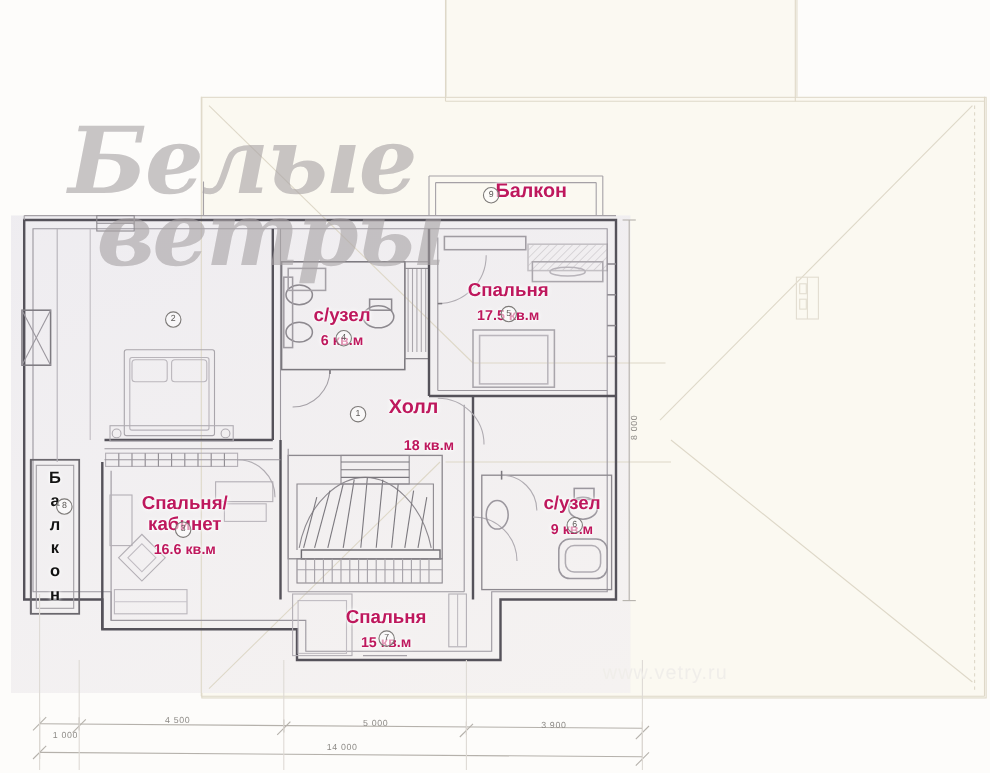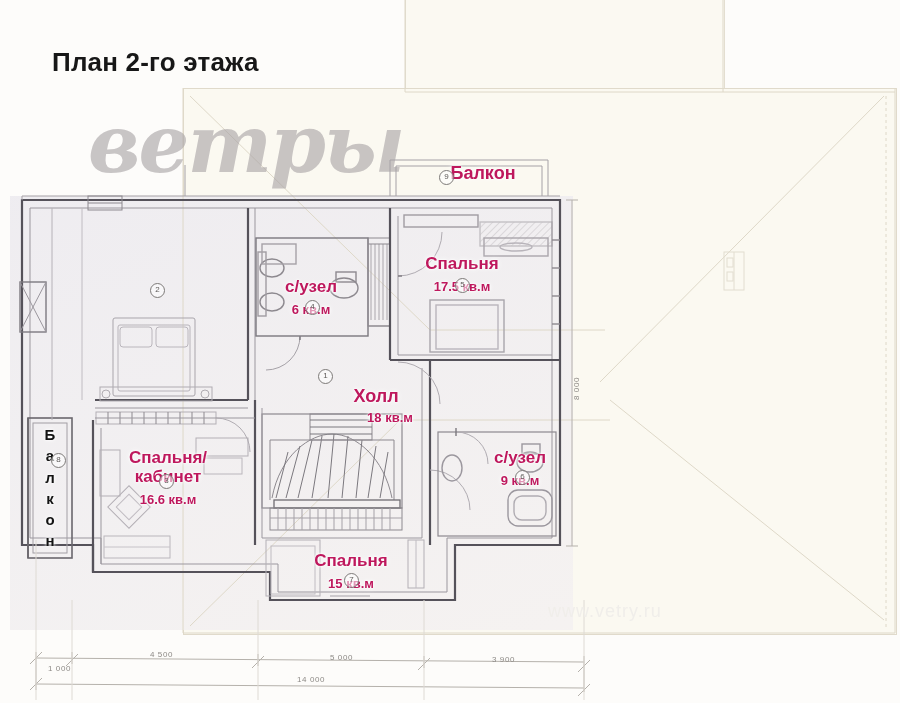--- a/index.html
+++ b/index.html
@@ -425,46 +425,46 @@
 
       <line x1="72" y1="600" x2="72" y2="700" stroke="#dedad4"></line>
       <line x1="258" y1="600" x2="258" y2="700" stroke="#dedad4"></line>
       <line x1="424" y1="600" x2="424" y2="700" stroke="#dedad4"></line>
       <line x1="584" y1="600" x2="584" y2="700" stroke="#dedad4"></line>
       <line x1="36" y1="540" x2="36" y2="700" stroke="#dedad4"></line>
     </g>
   </svg>
 
   <div class="wm" id="wm-script">
+    <span>Белые</span>
     <span class="l2">ветры</span>
   </div>
   <div class="wm" id="wm-sub">
   </div>
   <div class="wm" id="wm-url">www.vetry.ru</div>
 
-  <div id="plan-title">План 2-го этажа</div>
 
 
   <div class="rlabel" style="left:265px; top:277px; width:92px;">
     <span class="nm">с/узел</span>
     <span class="ar">6 кв.м</span>
   </div>
 
   <div class="rlabel" style="left:428px; top:163px; width:110px;">
     <span class="nm" style="font-size:18px;">Балкон</span>
   </div>
 
   <div class="rlabel" style="left:382px; top:254px; width:160px;">
     <span class="nm">Спальня</span>
     <span class="ar">17.5 кв.м</span>
   </div>
 
   <div class="rlabel" style="left:318px; top:359px; width:116px;">
-    <span class="nm" style="font-size:18px;margin-top:27px;">Холл</span>
-    <span class="ar" style="margin-top:4px; margin-left:28px;">18 кв.м</span>
+    <span class="nm" style="font-size:18px;">Холл</span>
+    <span class="ar" style="margin-top:18px; margin-left:28px;">18 кв.м</span>
   </div>
 
   <div class="rlabel two" style="left:108px; top:448px; width:120px;">
     <span class="nm">Спальня/</span>
     <span class="nm">кабинет</span>
     <span class="ar">16.6 кв.м</span>
   </div>
 
   <div class="rlabel" style="left:470px; top:448px; width:100px;">
     <span class="nm">с/узел</span>

